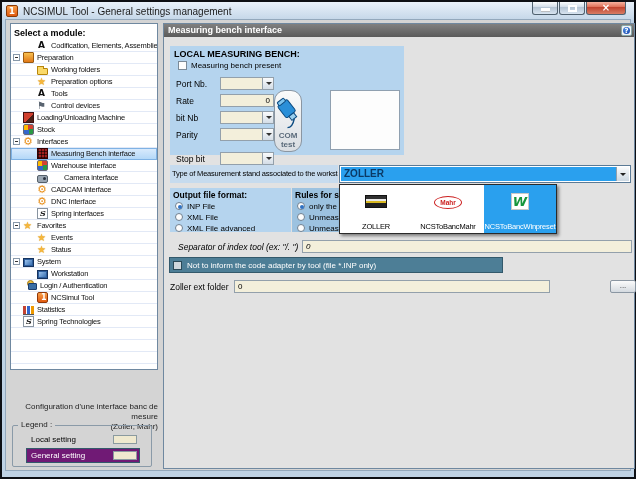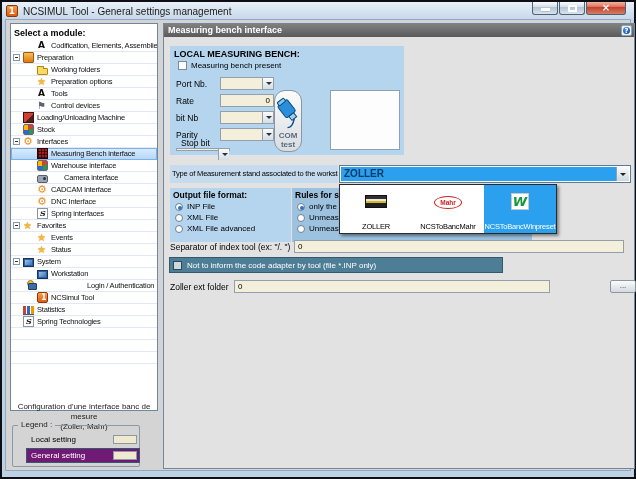--- a/index.html
+++ b/index.html
@@ -13,21 +13,21 @@
   #winbtns{position:absolute;right:8px;top:0;display:flex;}
   .wbtn{height:13px;border:1px solid #50616f;border-top:none;border-radius:0 0 3px 3px;background:linear-gradient(#fbfdfe,#cfdbe8 45%,#b4c4d4 45%,#d8e4f0);margin-left:1px;position:relative;}
   .wbtn.min{width:26px}.wbtn.max{width:26px}
   .wbtn.close{width:40px;background:linear-gradient(#f6b2a0,#dc6a52 45%,#c04430 45%,#d87c64);}
   .g-min{position:absolute;left:8px;bottom:3px;width:9px;height:3px;background:#fff;box-shadow:0 1px 0 #88552a33;}
   .g-max{position:absolute;left:8px;top:3px;width:9px;height:7px;border:2px solid #fff;}
   .g-close{position:absolute;left:0;top:0;width:100%;color:#fff;font:bold 10px/12px "DejaVu Sans",sans-serif;text-align:center;}
   
   #client{position:absolute;left:3px;top:17px;width:626px;height:452px;background:#d4d4d4;border:1px solid #93a8bc;}
   
-  #sidebar{position:absolute;left:4px;top:3px;width:148px;height:388px;background:#fff;border:1px solid #6f88a0;overflow:hidden;}
+  #sidebar{position:absolute;left:4px;top:3px;width:148px;height:347px;background:#fff;border:1px solid #6f88a0;overflow:hidden;}
   #sidebar-header{font:bold 9px/14px "Liberation Sans",sans-serif;padding:2px 0 0 3px;color:#000;}
   #tree{position:absolute;left:0;top:16px;width:100%;}
   .tree-row{height:12px;display:flex;align-items:center;border-bottom:1px solid #e2e9f6;font-size:7.5px;letter-spacing:-0.2px;white-space:nowrap;overflow:hidden;color:#111;}
   .tree-row.selected{background:linear-gradient(#dcecfd,#b4d8f8);outline:1px solid #7fb2e4;outline-offset:-1px;}
   .expander{width:7px;height:7px;background:#fff;border:1px solid #8899aa;margin:0 3px 0 2px;position:relative;flex:0 0 7px;}
   .expander::after{content:"";position:absolute;left:1px;right:1px;top:2px;height:1px;background:#333;}
   .tree-empty{height:12px;border-bottom:1px solid #e2e9f6;}
   
   .ticon{width:11px;height:11px;display:inline-block;flex:0 0 11px;margin-right:3px;position:relative;font-family:"DejaVu Sans",sans-serif;}
   .i-assembly::before,.i-tools::before{content:"A";font:bold 9px/11px "DejaVu Sans",sans-serif;color:#101010;position:absolute;left:1px;}
@@ -46,22 +46,22 @@
   .i-spring{background:#fff;border:1px solid #8894a0;}
   .i-spring::before{content:"S";font:bold italic 8px/9px "DejaVu Serif",serif;color:#222;position:absolute;left:2px;}
   .i-monitor{background:#2e5f9e;border:1px solid #16335e;height:9px!important;margin-top:1px;}
   .i-monitor::before{content:"";position:absolute;inset:1px;background:linear-gradient(135deg,#9cc4ee,#3a70b0);}
   .i-login::before{content:"";position:absolute;left:1px;top:0;width:5px;height:5px;border-radius:50%;background:#f0c040;border:1px solid #a07818;}
   .i-login::after{content:"";position:absolute;right:0;bottom:1px;width:7px;height:5px;background:#3a6ea5;border:1px solid #1c3e6e;border-radius:1px;}
   .i-ncsimul{background:linear-gradient(#f8a04a,#e05a10);border:1px solid #903808;border-radius:2px;}
   .i-ncsimul::before{content:"1";color:#fff;font:bold 8px/10px "DejaVu Sans",sans-serif;position:absolute;left:3px;}
   .i-stats{background:linear-gradient(90deg,#c44332 0 3px,transparent 3px 4px,#3366cc 4px 7px,transparent 7px 8px,#ee9900 8px 11px);height:9px!important;margin-top:2px;border-bottom:1px solid #555;}
   
-  #sidebar-note{position:absolute;left:4px;top:382px;width:148px;text-align:center;font-size:8px;color:#222;line-height:10px;}
-  #legendbox{position:absolute;left:6px;top:405px;width:128px;height:42px;border:1px solid #8a9aa8;border-radius:2px;}
+  #sidebar-note{position:absolute;left:4px;top:382px;width:148px;text-align:right;font-size:8px;color:#222;line-height:10px;}
+  #legendbox{position:absolute;left:6px;top:405px;width:140px;height:42px;border:1px solid #8a9aa8;border-radius:2px;}
   #legendbox .cap{position:absolute;top:-6px;left:5px;background:#d4d4d4;padding:0 3px;font-size:8px;color:#222;}
   .leg-row{position:absolute;left:14px;width:112px;height:13px;display:flex;align-items:center;justify-content:space-between;padding:0 2px 0 4px;font-size:8px;}
   .leg-row.general{background:#701a75;color:#fff;outline:1px solid #33596b;}
   .leg-swatch{width:24px;height:9px;background:#efe9cf;border:1px solid #8a9aa0;}
   
   #main{position:absolute;left:157px;top:3px;width:472px;height:446px;background:#e2e2e2;border:1px solid #6f88a0;}
   #main-header{position:absolute;left:0;top:0;width:100%;height:13px;background:linear-gradient(#808080,#5a5a5a);color:#fff;font-size:9px;font-weight:bold;line-height:13px;padding-left:4px;}
   #help-btn{position:absolute;right:2px;top:1px;width:11px;height:11px;background:#f2f4f6;border:1px solid #8aa;border-radius:2px;}
   #help-btn .q{position:absolute;inset:1px;border-radius:50%;background:radial-gradient(circle at 35% 30%,#4a8ae0,#1040a8);color:#fff;font:bold 7px/8px "DejaVu Sans",sans-serif;text-align:center;}
   
@@ -78,39 +78,39 @@
   #com-btn{position:absolute;left:104px;top:44px;width:28px;height:62px;background:linear-gradient(#fbfbfb,#d9dde2);border:1px solid #8a96a2;border-radius:11px;text-align:center;}
   #com-btn .com-label{position:absolute;bottom:2px;width:100%;font-size:8px;font-weight:bold;color:#5a6a7a;}
   #com-box{position:absolute;left:160px;top:44px;width:70px;height:60px;background:#fdfdfd;border:1px solid #90a0b0;}
   
   #stand-label{position:absolute;left:6px;top:141px;width:168px;height:18px;background:#c6dbee;font-size:7.5px;letter-spacing:-0.2px;line-height:18px;padding-left:2px;white-space:nowrap;overflow:hidden;}
   #stand-combo{position:absolute;left:175px;top:141px;width:292px;height:18px;background:#fff;border:1px solid #5a7a96;}
   #stand-sel{position:absolute;left:1px;top:1px;right:14px;bottom:1px;background:#2aa0ee;color:#0b3a66;font-size:10px;font-weight:bold;line-height:14px;padding-left:3px;}
   #stand-arrow{position:absolute;right:1px;top:1px;width:13px;bottom:1px;background:linear-gradient(#fafbfc,#cdd8e2);border-left:1px solid #93a0ab;}
   #stand-arrow::after{content:"";position:absolute;left:3px;top:6px;border:3.5px solid transparent;border-top-color:#222;}
   
-  .radiogroup{position:absolute;top:164px;height:54px;font-size:8px;}
+  .radiogroup{position:absolute;top:164px;height:44px;font-size:8px;}
   #output-group{left:6px;width:121px;background:#b5d4ee;}
   #rules-group{left:128px;width:240px;background:#9cc2e0;}
   .rg-title{font-size:8.5px;font-weight:bold;padding:2px 0 0 3px;white-space:nowrap;}
-  .radio-row{display:flex;align-items:center;padding:2px 0 0 5px;white-space:nowrap;}
+  .radio-row{display:flex;padding:2px 0 0 5px;white-space:nowrap;}
   .radio{width:8px;height:8px;border-radius:50%;background:#fdfdfd;border:1px solid #708090;margin-right:4px;position:relative;flex:0 0 8px;}
   .radio.sel::after{content:"";position:absolute;left:2px;top:2px;width:4px;height:4px;border-radius:50%;background:#2f72c4;}
   
   #popup{position:absolute;left:175px;top:160px;width:218px;height:50px;background:#fff;border:1px solid #2a2a2a;box-shadow:2px 2px 3px rgba(0,0,0,.45);display:flex;z-index:5;}
   .pop-item{width:72px;height:100%;position:relative;text-align:center;}
   .pop-item.selected{background:#2aa0ee;}
   .pop-item .pi-label{position:absolute;bottom:2px;width:100%;font-size:7.5px;letter-spacing:-0.2px;color:#000;}
   .pop-item.selected .pi-label{color:#fff;}
   .logo-zoller{position:absolute;left:25px;top:10px;width:22px;height:13px;background:linear-gradient(180deg,#303030 0 25%,#e8e8e8 25% 42%,#d8b820 42% 62%,#202020 62%);border:1px solid #111;}
   .logo-mahr{position:absolute;left:22px;top:11px;width:28px;height:13px;border:1px solid #cc2020;border-radius:50%;color:#cc2020;font:bold 6.5px/11px "Liberation Sans",sans-serif;text-align:center;}
   .logo-winpreset{position:absolute;left:27px;top:8px;width:18px;height:17px;background:#fff;border:1px solid #c8c8c8;color:#15953c;font:bold italic 13px/16px "DejaVu Sans",sans-serif;text-align:center;}
   
   .mainrow{position:absolute;font-size:8.5px;display:flex;align-items:center;}
-  #sep-row{left:6px;top:216px;height:13px;}
+  #sep-row{left:14px;top:216px;height:13px;font-style:italic;}
   #sep-field{position:absolute;left:124px;top:0;width:330px;height:13px;background:#f3efdb;border:1px solid #93a0ab;font-size:8px;line-height:11px;padding-left:3px;}
   #inform-bar{position:absolute;left:6px;top:234px;width:332px;height:14px;background:#4d7e96;outline:1px solid #33596b;display:flex;align-items:center;color:#fff;font-size:8px;}
   #inform-bar .cb{background:#cfd8dd;border-color:#2a4a58;margin:0 5px 0 3px;}
   #zoller-row{left:6px;top:256px;height:13px;}
   #zoller-field{position:absolute;left:64px;top:0;width:316px;height:13px;background:#f3efdb;border:1px solid #93a0ab;font-size:8px;line-height:11px;padding-left:3px;}
   #browse-btn{position:absolute;left:440px;top:0;width:26px;height:13px;background:linear-gradient(#fbfbfb,#d4dae0);border:1px solid #8a96a2;border-radius:2px;font-size:8px;line-height:10px;text-align:center;color:#333;}
 </style>
 </head>
 <body>
 
@@ -214,21 +214,21 @@
             </div>
             <div class="tree-row">
               <span class="expander"></span>
               <span class="ticon i-monitor"></span>
               <span class="tlabel">System</span>
             </div>
             <div class="tree-row" style="padding-left: 26px;">
               <span class="ticon i-monitor"></span>
               <span class="tlabel">Workstation</span>
             </div>
-            <div class="tree-row" style="padding-left: 15px; gap: 47px;">
+            <div class="tree-row" style="padding-left: 15px;">
               <span class="ticon i-login"></span>
               <span class="tlabel">Login / Authentication</span>
             </div>
             <div class="tree-row" style="padding-left: 26px;">
               <span class="ticon i-ncsimul"></span>
               <span class="tlabel">NCSimul Tool</span>
             </div>
             <div class="tree-row" style="padding-left: 12px;">
               <span class="ticon i-stats"></span>
               <span class="tlabel">Statistics</span>
@@ -284,21 +284,21 @@
                 <div class="textfield">0</div>
               </div>
               <div class="fieldrow" style="top: 65px;">
                 <span class="flabel">bit Nb</span>
                 <div class="combofield"><span></span><span class="arrow"></span></div>
               </div>
               <div class="fieldrow" style="top: 82px;">
                 <span class="flabel">Parity</span>
                 <div class="combofield"><span></span><span class="arrow"></span></div>
               </div>
-              <div class="fieldrow" style="top: 92px; flex-direction: column;">
+              <div class="fieldrow" style="top: 106px;">
                 <span class="flabel">Stop bit</span>
                 <div class="combofield"><span></span><span class="arrow"></span></div>
               </div>
             </div>
         <div id="com-btn">
           <svg width="30" height="40" viewBox="0 0 30 40" style="margin-top:4px">
             <g transform="rotate(-38 15 18)">
               <rect x="9" y="5" width="12" height="15" rx="2" fill="#2a8fd8" stroke="#0a4a80"></rect>
               <rect x="11" y="2" width="8" height="4" rx="1" fill="#7ec4ee" stroke="#0a4a80"></rect>
               <rect x="12" y="20" width="6" height="5" fill="#9ad0f0" stroke="#0a4a80"></rect>

